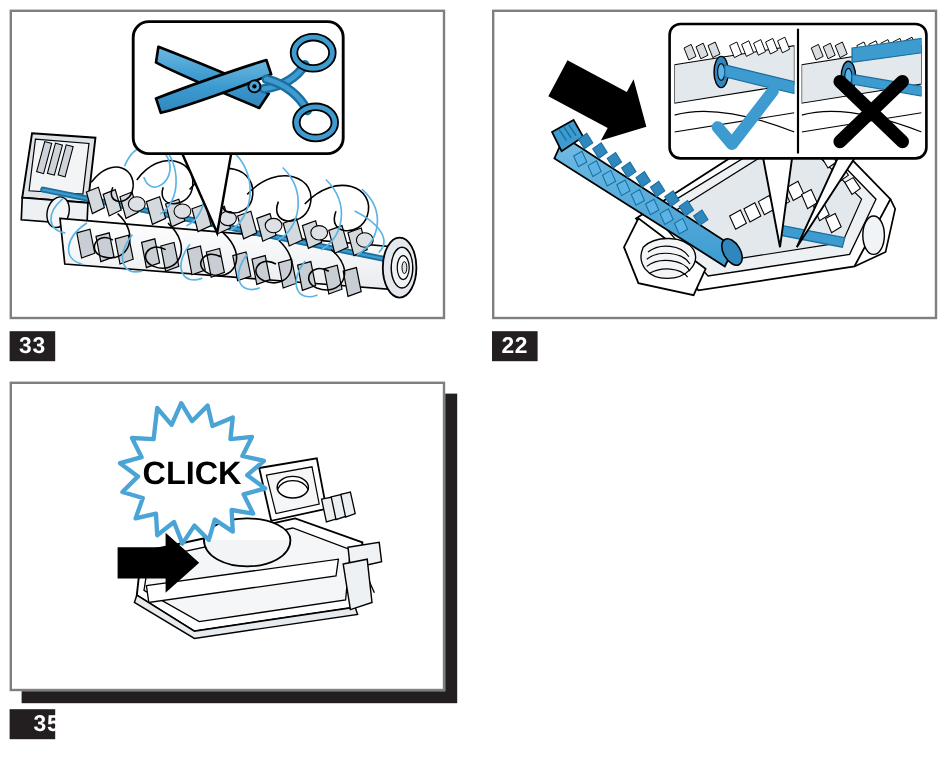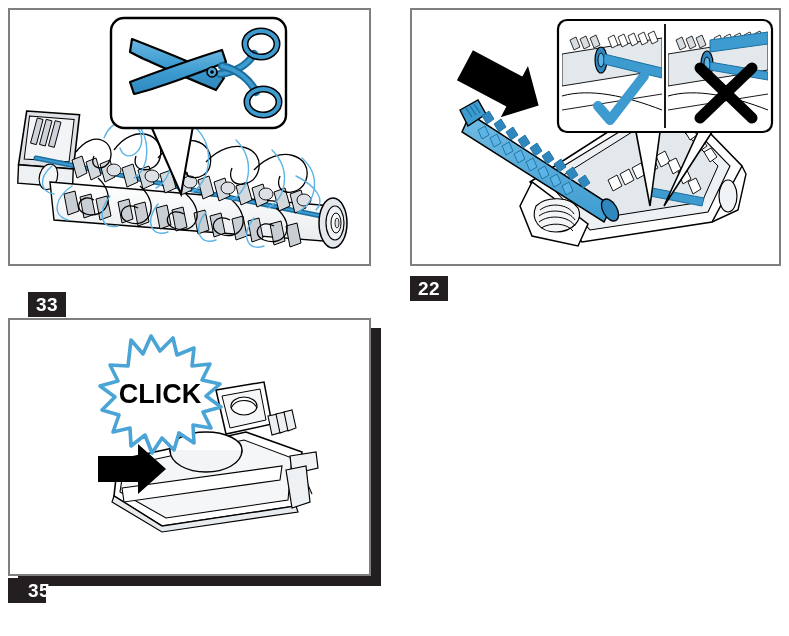--- a/index.html
+++ b/index.html
@@ -189,21 +189,21 @@
           <ellipse cx="251" cy="34" rx="16" ry="13" fill="none" stroke="#3d9bd0" stroke-width="4"></ellipse>
           <ellipse cx="253" cy="92" rx="16" ry="13" fill="none" stroke="#000" stroke-width="7"></ellipse>
           <ellipse cx="253" cy="92" rx="16" ry="13" fill="none" stroke="#3d9bd0" stroke-width="4"></ellipse>
 
           <circle cx="202" cy="62" r="5" fill="#4aa4d6" stroke="#000" stroke-width="1.6"></circle>
           <circle cx="202" cy="62" r="1.8" fill="#000"></circle>
         </g>
       </g>
     </svg>
   </div>
-  <div class="step-badge" id="b33" style="left: 8px; top: 292px; margin-left: 20px;">33</div>
+  <div class="step-badge" id="b33" style="left: 8px; top: 276px;">33</div>
 
   <div class="panel panel-framed" id="p34" style="left: 410px; top: 8px; width: 371px; height: 258px;">
     <svg class="panel-canvas" viewBox="0 0 367 254" preserveAspectRatio="none">
       <defs>
         <linearGradient id="rollB2" x1="0" y1="0" x2="0" y2="1">
           <stop offset="0" stop-color="#72bce4"></stop>
           <stop offset="1" stop-color="#3d9bd0"></stop>
         </linearGradient>
       </defs>
 
@@ -416,15 +416,15 @@
       <g>
         <path d="M88 136 L128 136 L128 124 L156 149 L128 174 L128 162 L88 162 Z" fill="#000000"></path>
       </g>
 
       <g>
         <polygon points="121,20 133,34 141,16 150,31 163,18 167,35 184,28 182,46 200,44 192,60 210,64 196,76 211,87 193,92 201,108 183,105 184,123 169,113 164,130 152,118 142,133 135,115 121,126 120,108 103,112 109,95 92,90 105,77 90,66 108,61 100,45 118,46" fill="#ffffff" stroke="#4aa4d6" stroke-width="3.6" stroke-linejoin="round"></polygon>
         <text x="150" y="83" text-anchor="middle" font-family="Liberation Sans, sans-serif" font-size="27" font-weight="bold" fill="#000000">CLICK</text>
       </g>
     </svg>
   </div>
-  <div class="step-badge" id="b35" style="left: 8px; top: 578px; padding-left: 20px;">35</div>
+  <div class="step-badge" id="b35" style="left: 8px; top: 591px; padding-left: 20px;">35</div>
 
 </div>
 
 </body></html>

